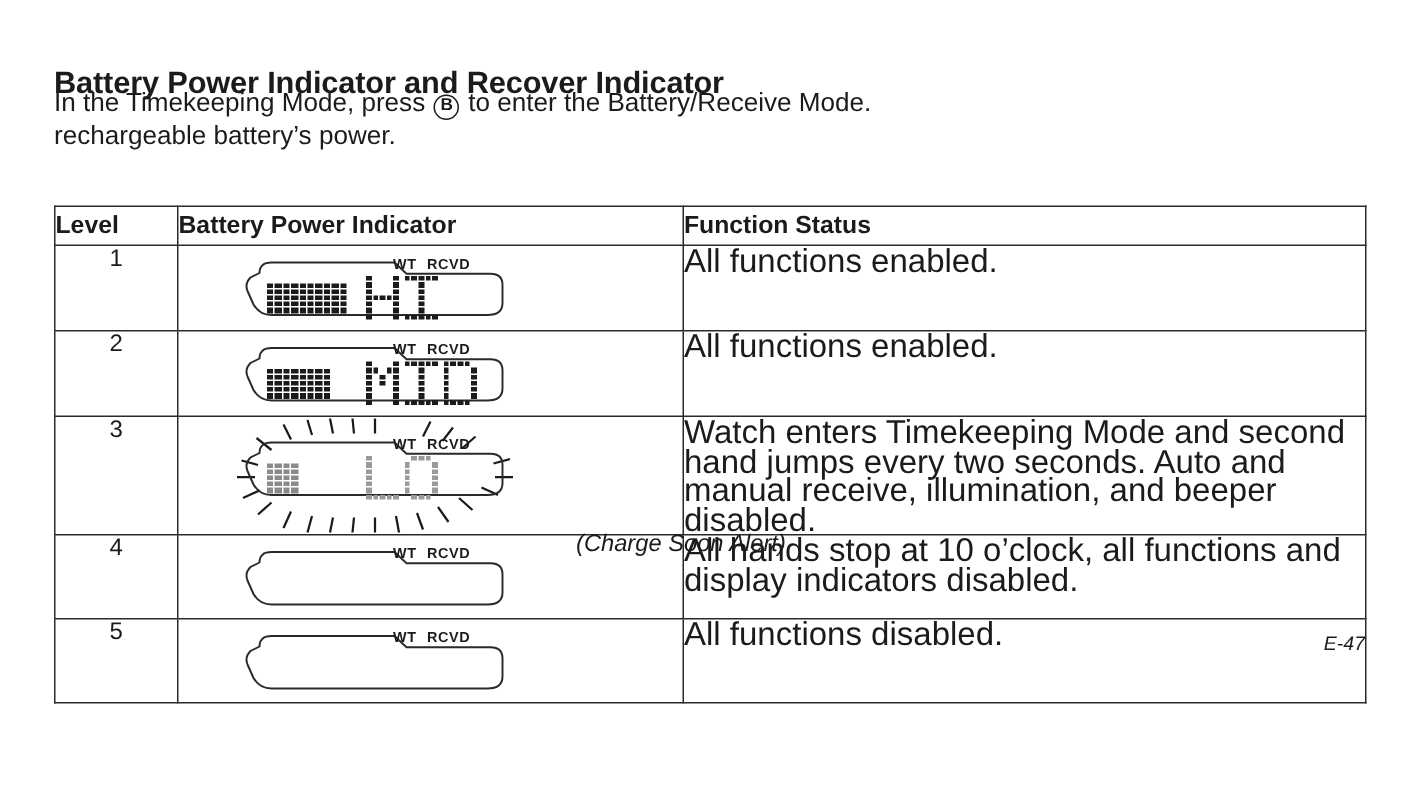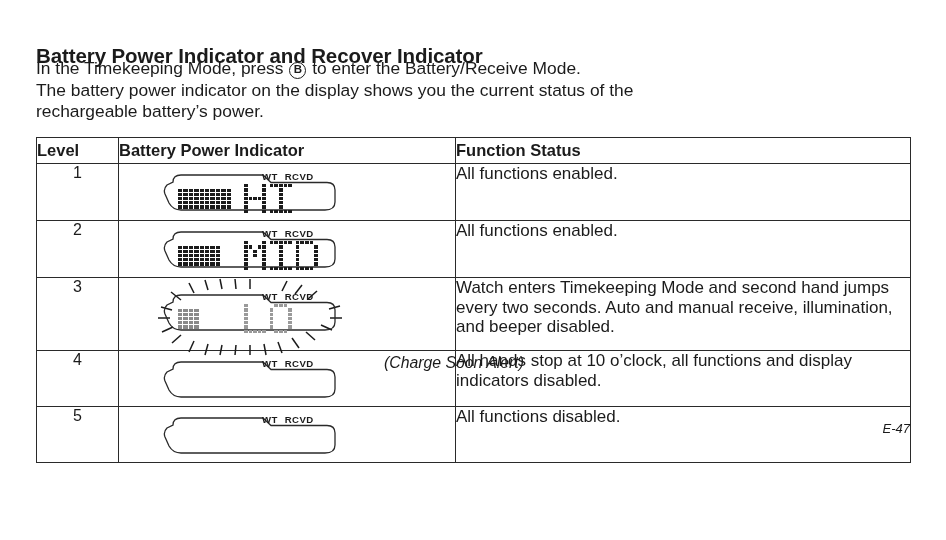--- a/index.html
+++ b/index.html
@@ -50,21 +50,21 @@
   }
   .col-level{width:82px;}
   .col-ind{width:337px;}
   .col-fn{width:455px;}
 
   .lvl-num{
     font-size:16px;text-align:center;
     padding-top:4px;font-weight:normal;
   }
   .fn-text{
-    font-size:17px;line-height:19.5px;
+    font-size:22px;line-height:19.5px;
     padding:5px 6px 4px 8px;
   }
   .r1 td,.r2 td{height:56px;}
   .r3 td{height:72px;}
   .r4 td{height:55px;}
   .r5 td{height:55px;}
 
   
   .ind-cell{position:relative;}
   .lcd-wrap{position:relative;width:200px;margin:8px 0 0 40px;}
@@ -132,21 +132,20 @@
 <div class="page">
 
   <h1 class="heading">Battery Power Indicator and Recover Indicator</h1>
 
   <div class="intro">
     <div>
       <span>In the Timekeeping Mode, press</span>
       <span class="circ-b">B</span>
       <span>to enter the Battery/Receive Mode.</span>
     </div>
-    <div>The battery power indicator on the display shows you the current status of the</div>
     <div>rechargeable battery’s power.</div>
   </div>
 
   <table class="tbl">
     <colgroup>
       <col class="col-level">
         <col class="col-ind">
         <col class="col-fn">
     </colgroup>
     <thead>

